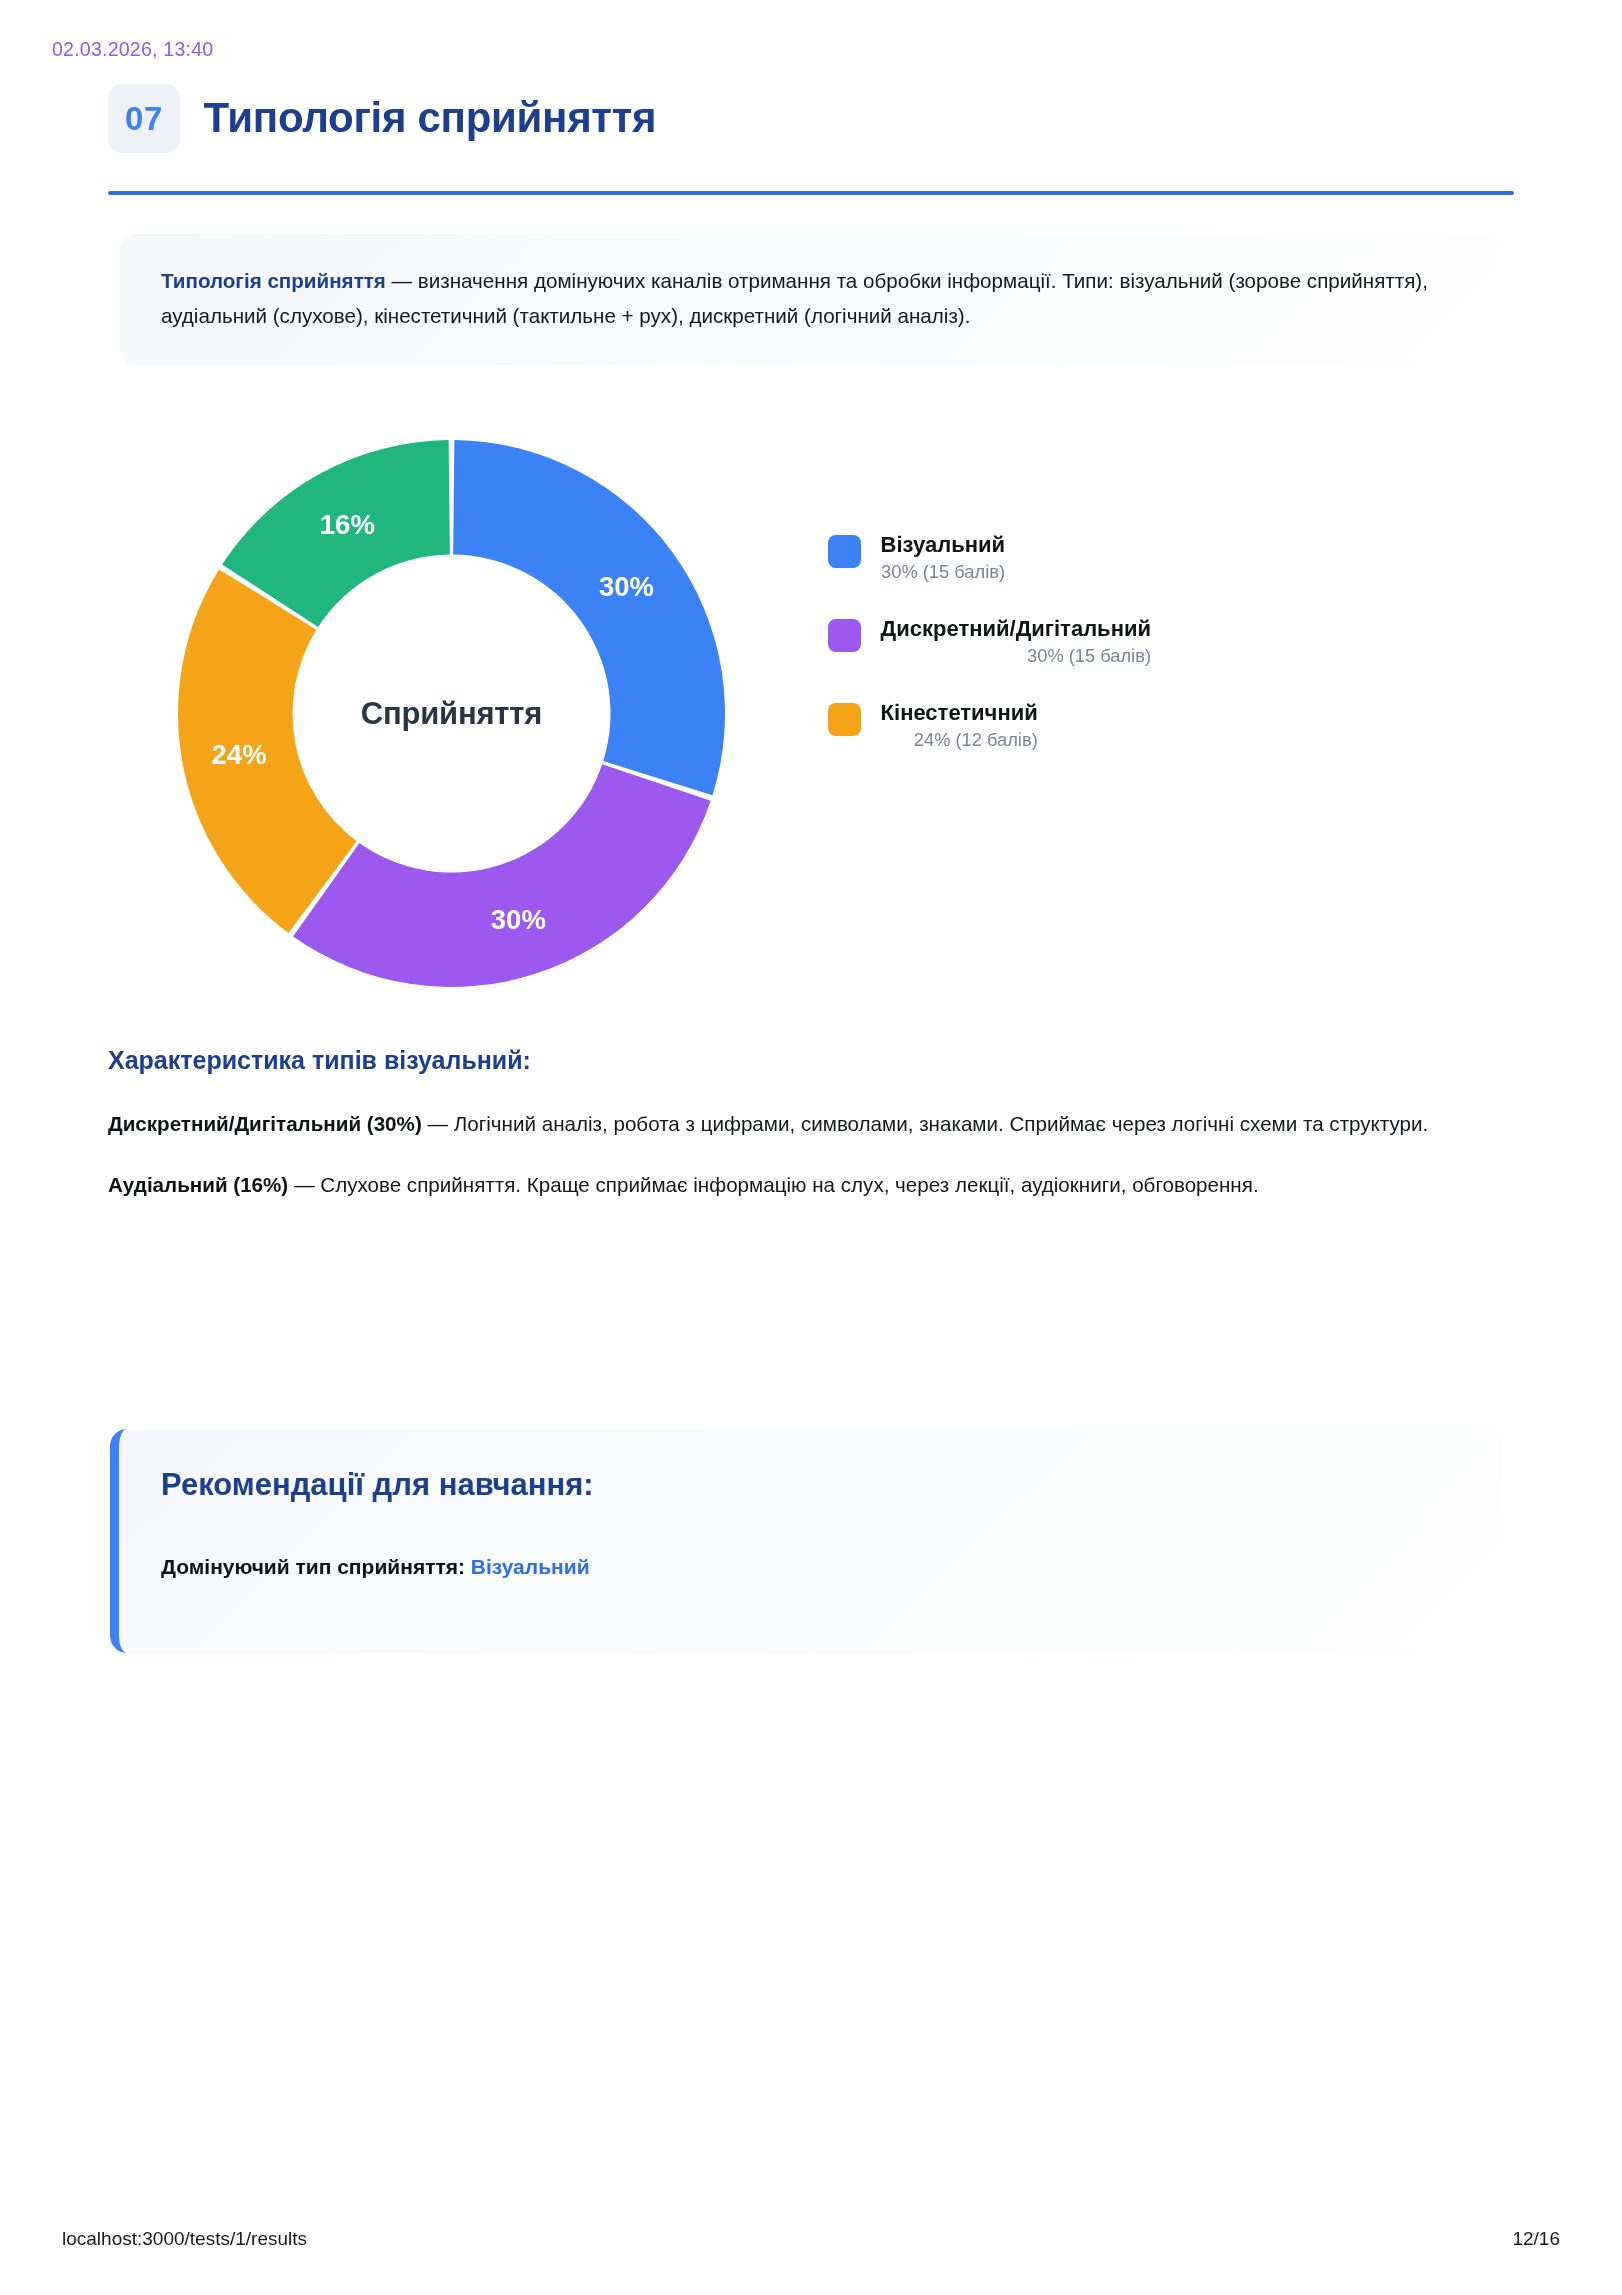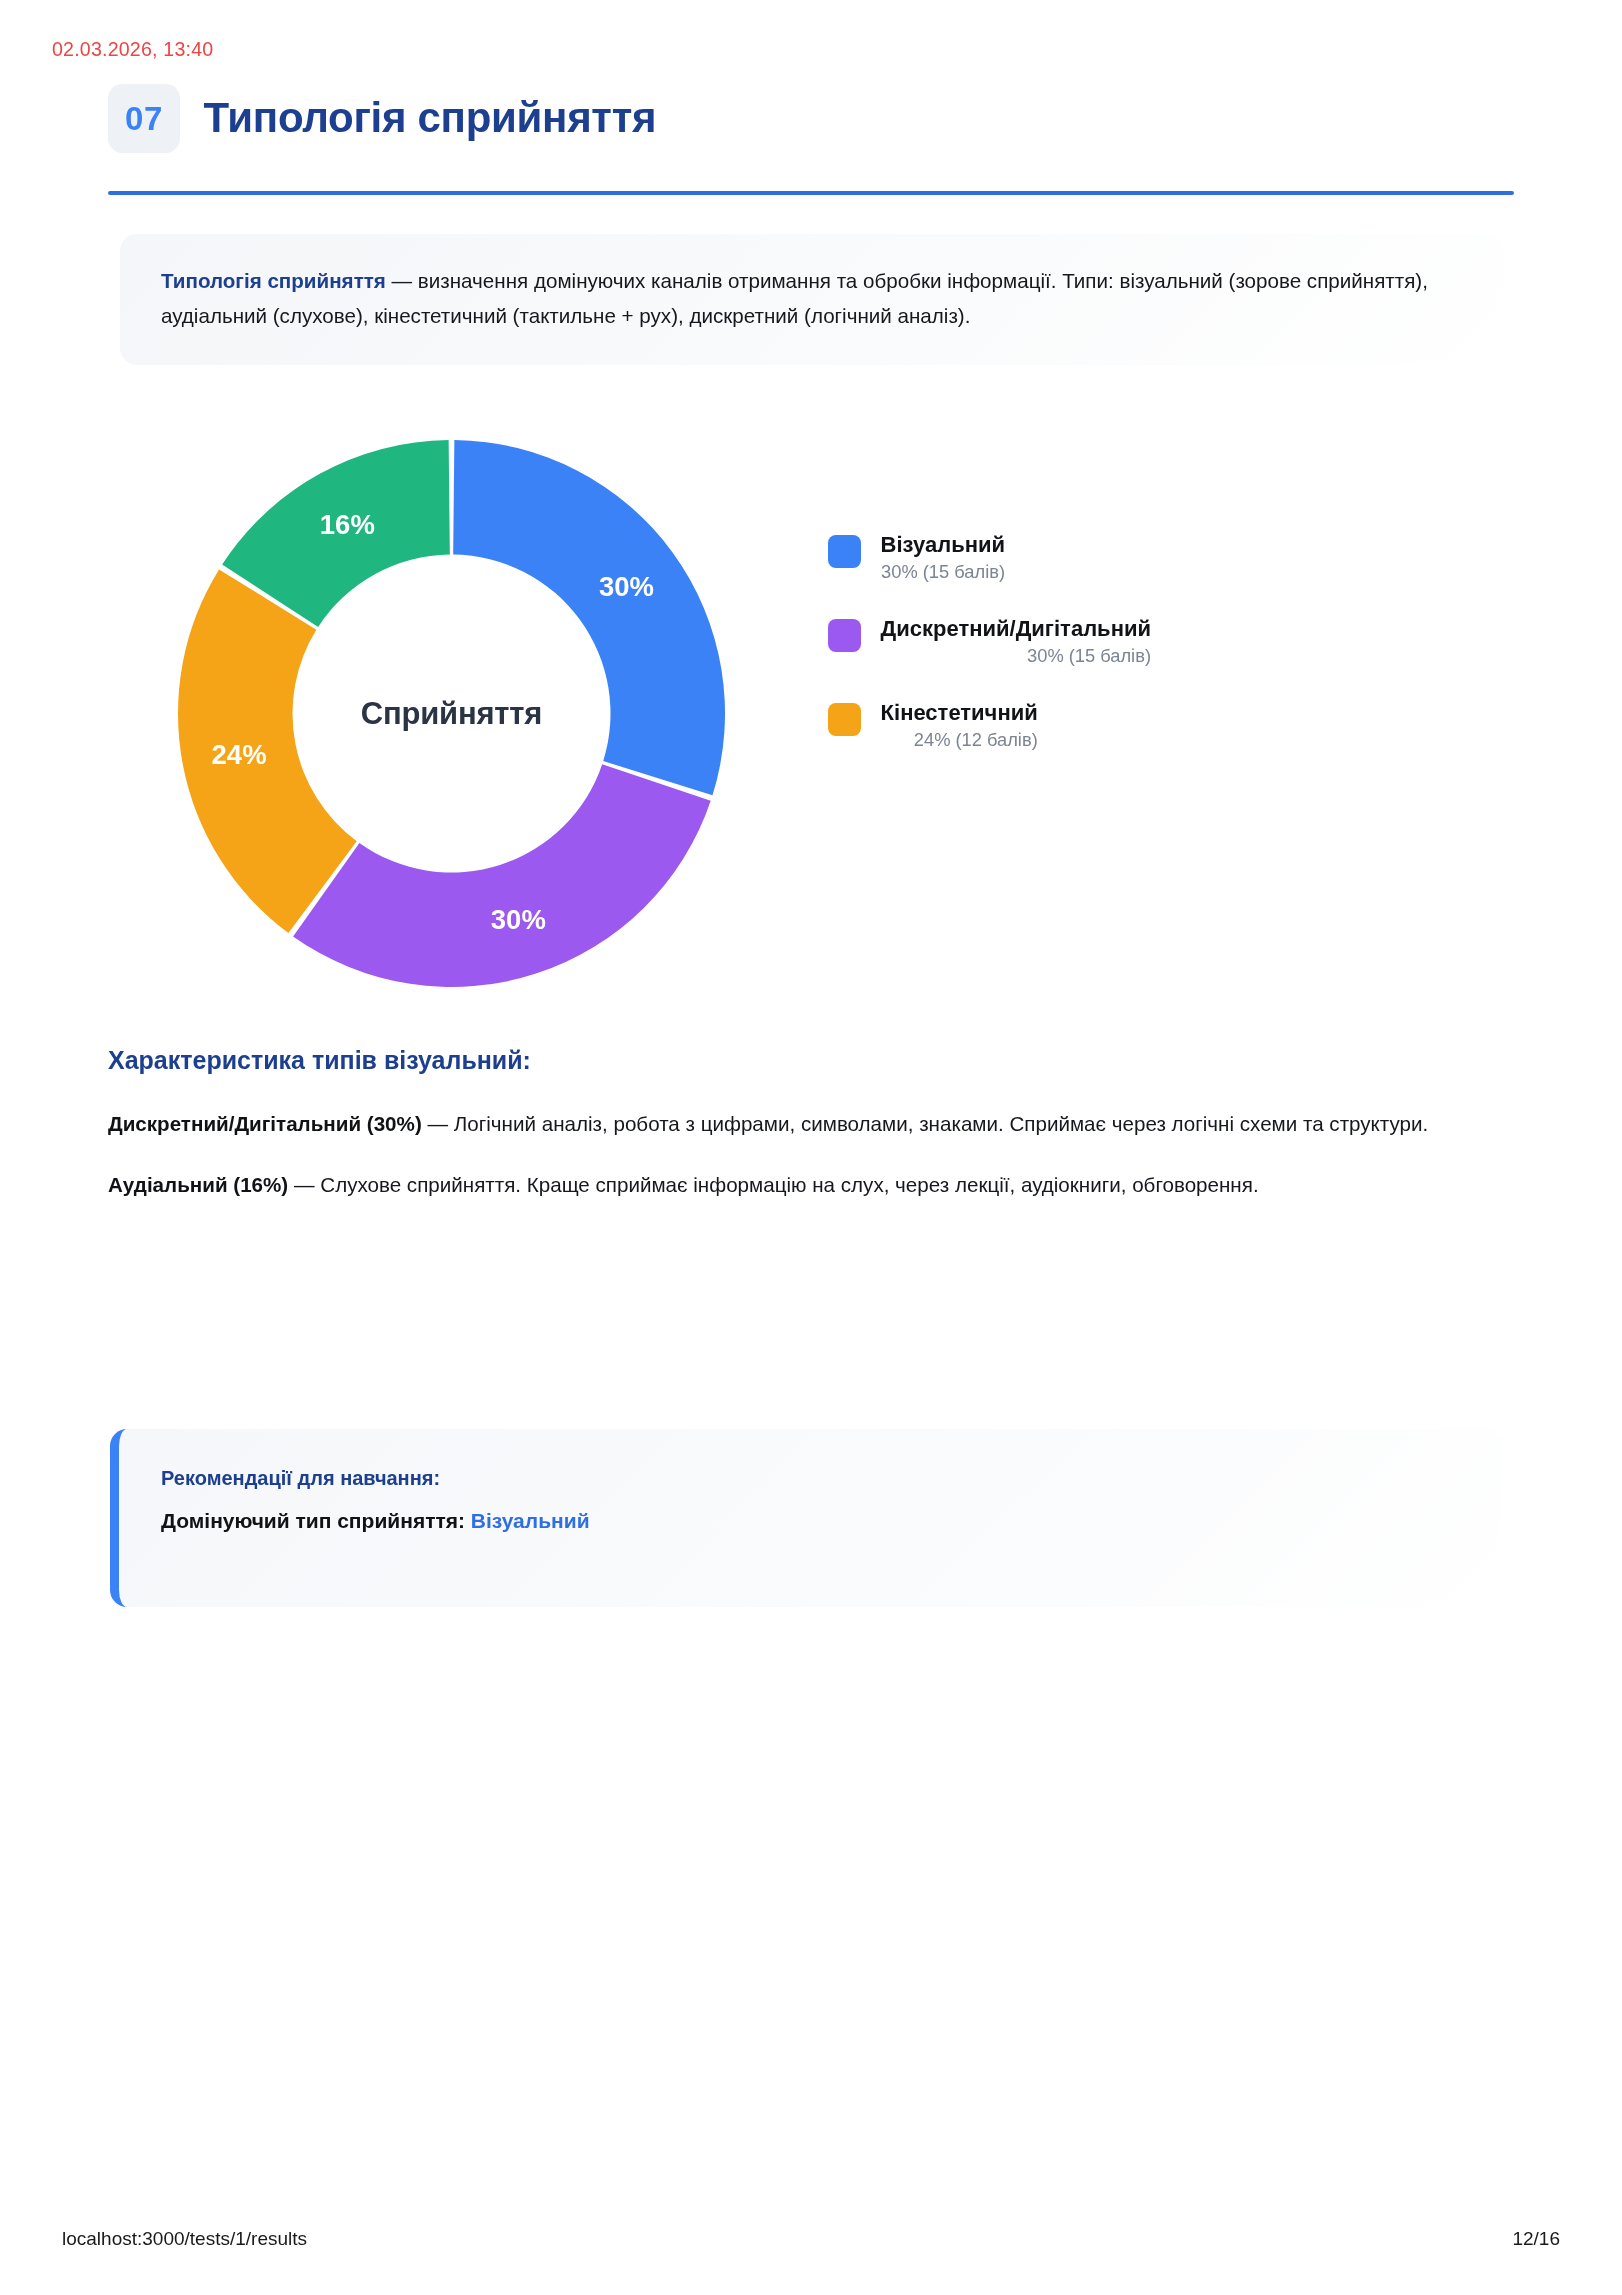--- a/index.html
+++ b/index.html
@@ -16,21 +16,21 @@
     background: #ffffff;
     overflow: hidden;
   }
 
   
   .timestamp {
     position: absolute;
     left: 52px;
     top: 38px;
     font-size: 19.6px;
-    color: #ef4444;
+    color: #8b5cf6;
     letter-spacing: 0.2px;
   }
 
   
   .header {
     position: absolute;
     left: 108px;
     top: 84px;
     width: 1406px;
     display: flex;
@@ -186,24 +186,24 @@
     position: absolute;
     left: 110px;
     top: 1429px;
     width: 1392px;
     background: linear-gradient(135deg, #f5f7fa 0%, #fbfcfd 70%, #ffffff 100%);
     border-radius: 17px;
     border-left: 9.2px solid #3b82f6;
     padding: 38px 42px 41px 42px;
   }
   .rec-title {
-    font-size: 20px;
+    font-size: 31px;
     font-weight: bold;
     color: #1d3f8f;
-    margin-bottom: 19px;
+    margin-bottom: 52px;
   }
   .rec-dominant {
     font-size: 21px;
     font-weight: bold;
     color: #101216;
     margin-bottom: 33px;
   }
   .rec-dominant .value { color: #2f6fe4; }
   .rec-body {
     font-size: 20.6px;

